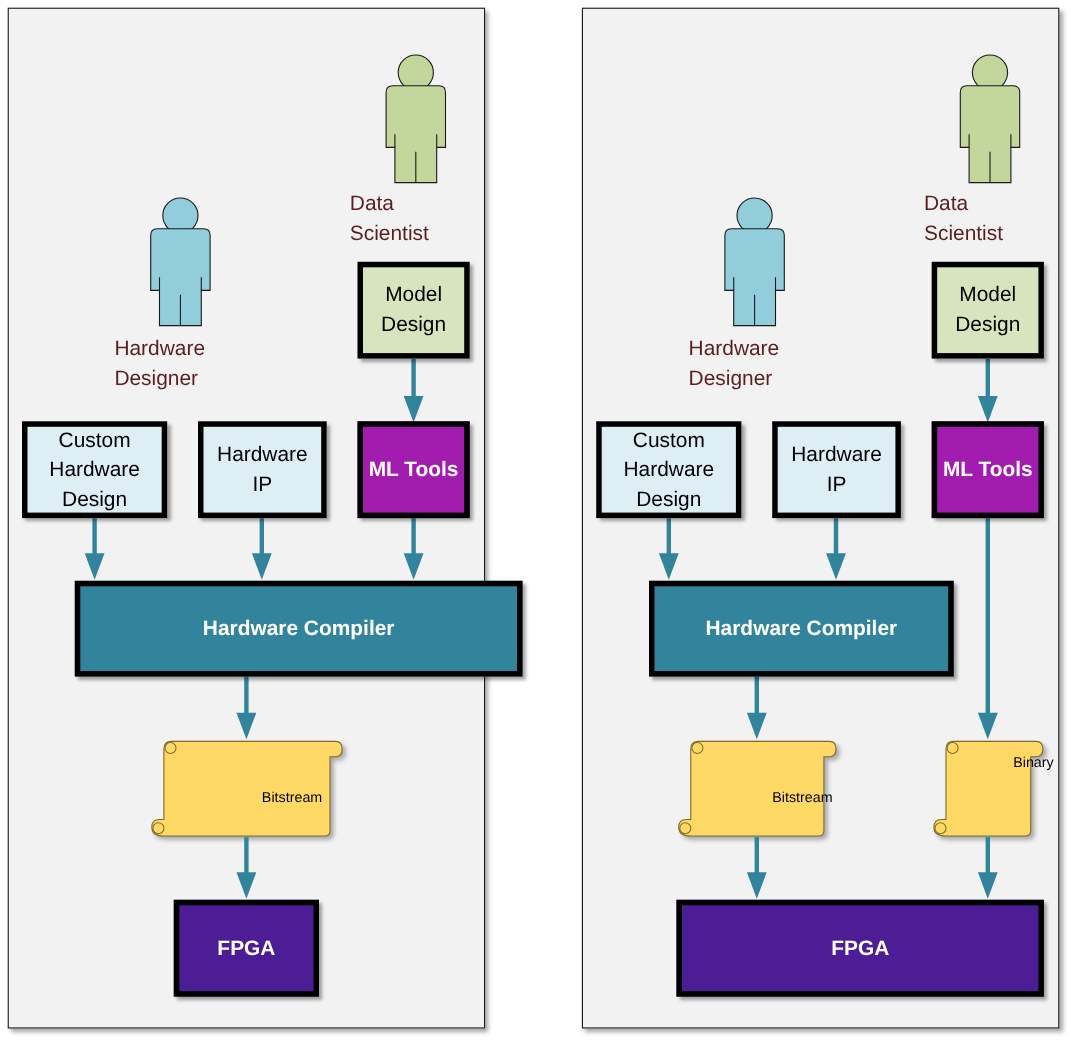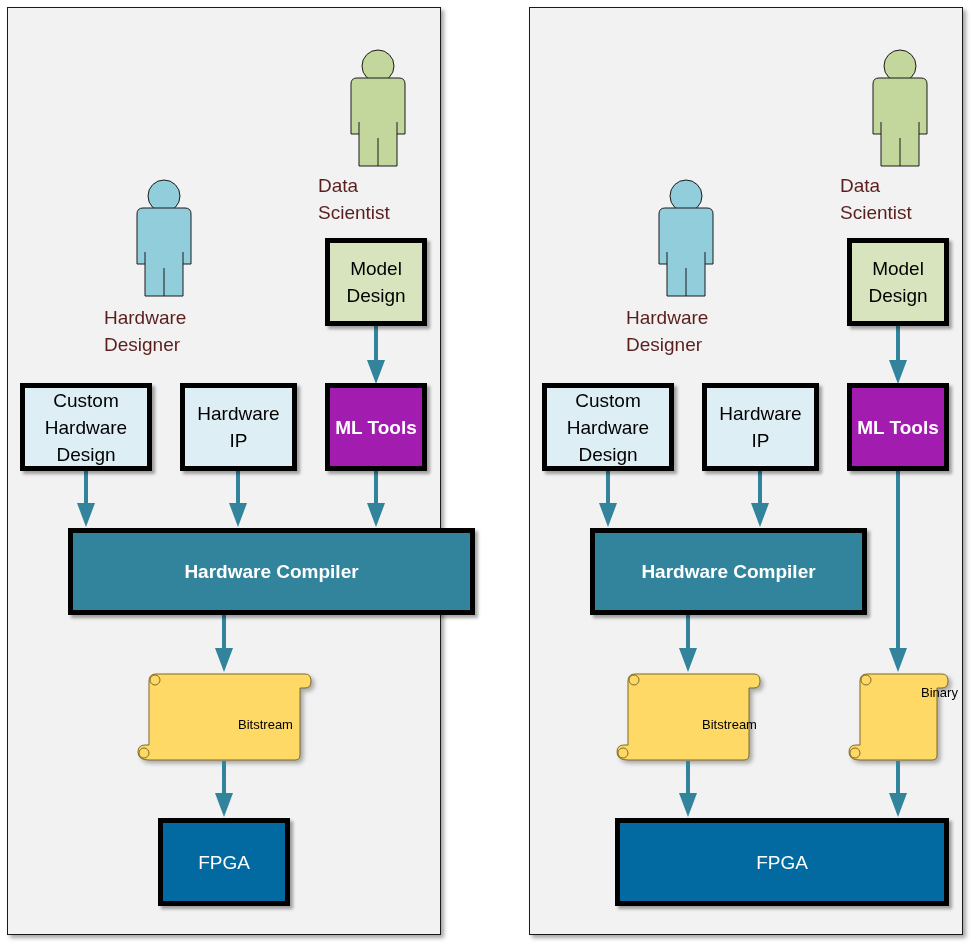--- a/index.html
+++ b/index.html
@@ -11,21 +11,21 @@
   #panel-left { left: 7px; }
   #panel-right { left: 529px; }
   .box { position: absolute; box-sizing: border-box; border: 5px solid #000000;
          box-shadow: 3px 3px 3px rgba(0,0,0,0.35);
          display: flex; align-items: center; justify-content: center; text-align: center;
          font-size: 19px; line-height: 27px; color: #000; white-space: pre-line; }
   .light { background: #ddeef5; }
   .model { background: #d7e4bd; }
   .mltools { background: #a21caf; color: #fff; font-weight: bold; }
   .compiler { background: #31849b; color: #fff; font-weight: bold; margin-left: 48px; }
-  .fpga { background: #0369a1; color: #fff; font-weight: normal; }
+  .fpga { background: #4c1d95; color: #fff; font-weight: bold; }
   .role { position: absolute; text-align: left; color: #5a1e1e; font-size: 19px;
           line-height: 27px; white-space: pre-line; }
   .scroll-text { position: absolute; display: flex; align-items: center; justify-content: center;
                  font-size: 13px; color: #000; margin-left: 41px; }
   svg.overlay { position: absolute; left: 0; top: 0; overflow: visible; }
 </style>
 </head>
 <body>
 
 <div id="panel-left" class="panel"></div>

